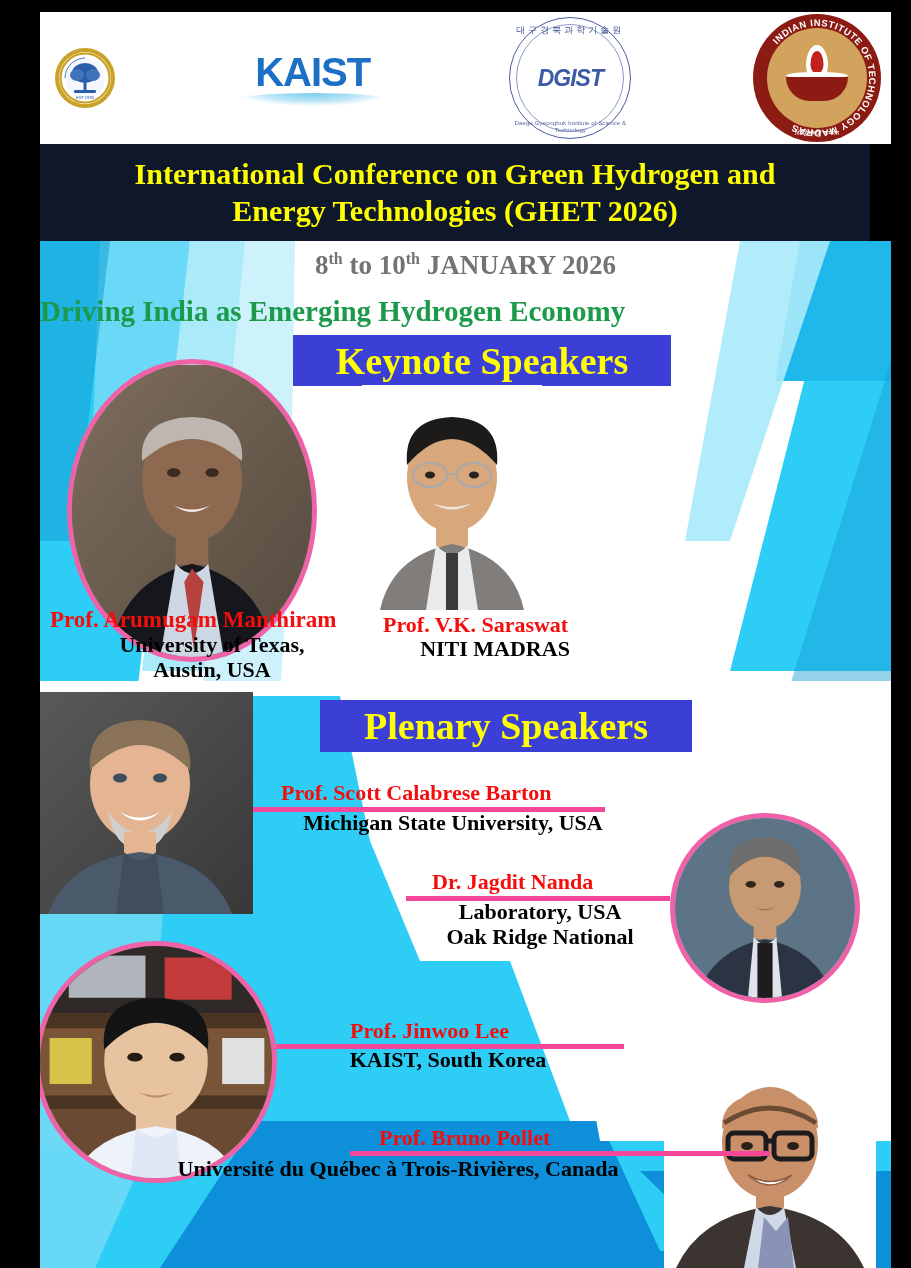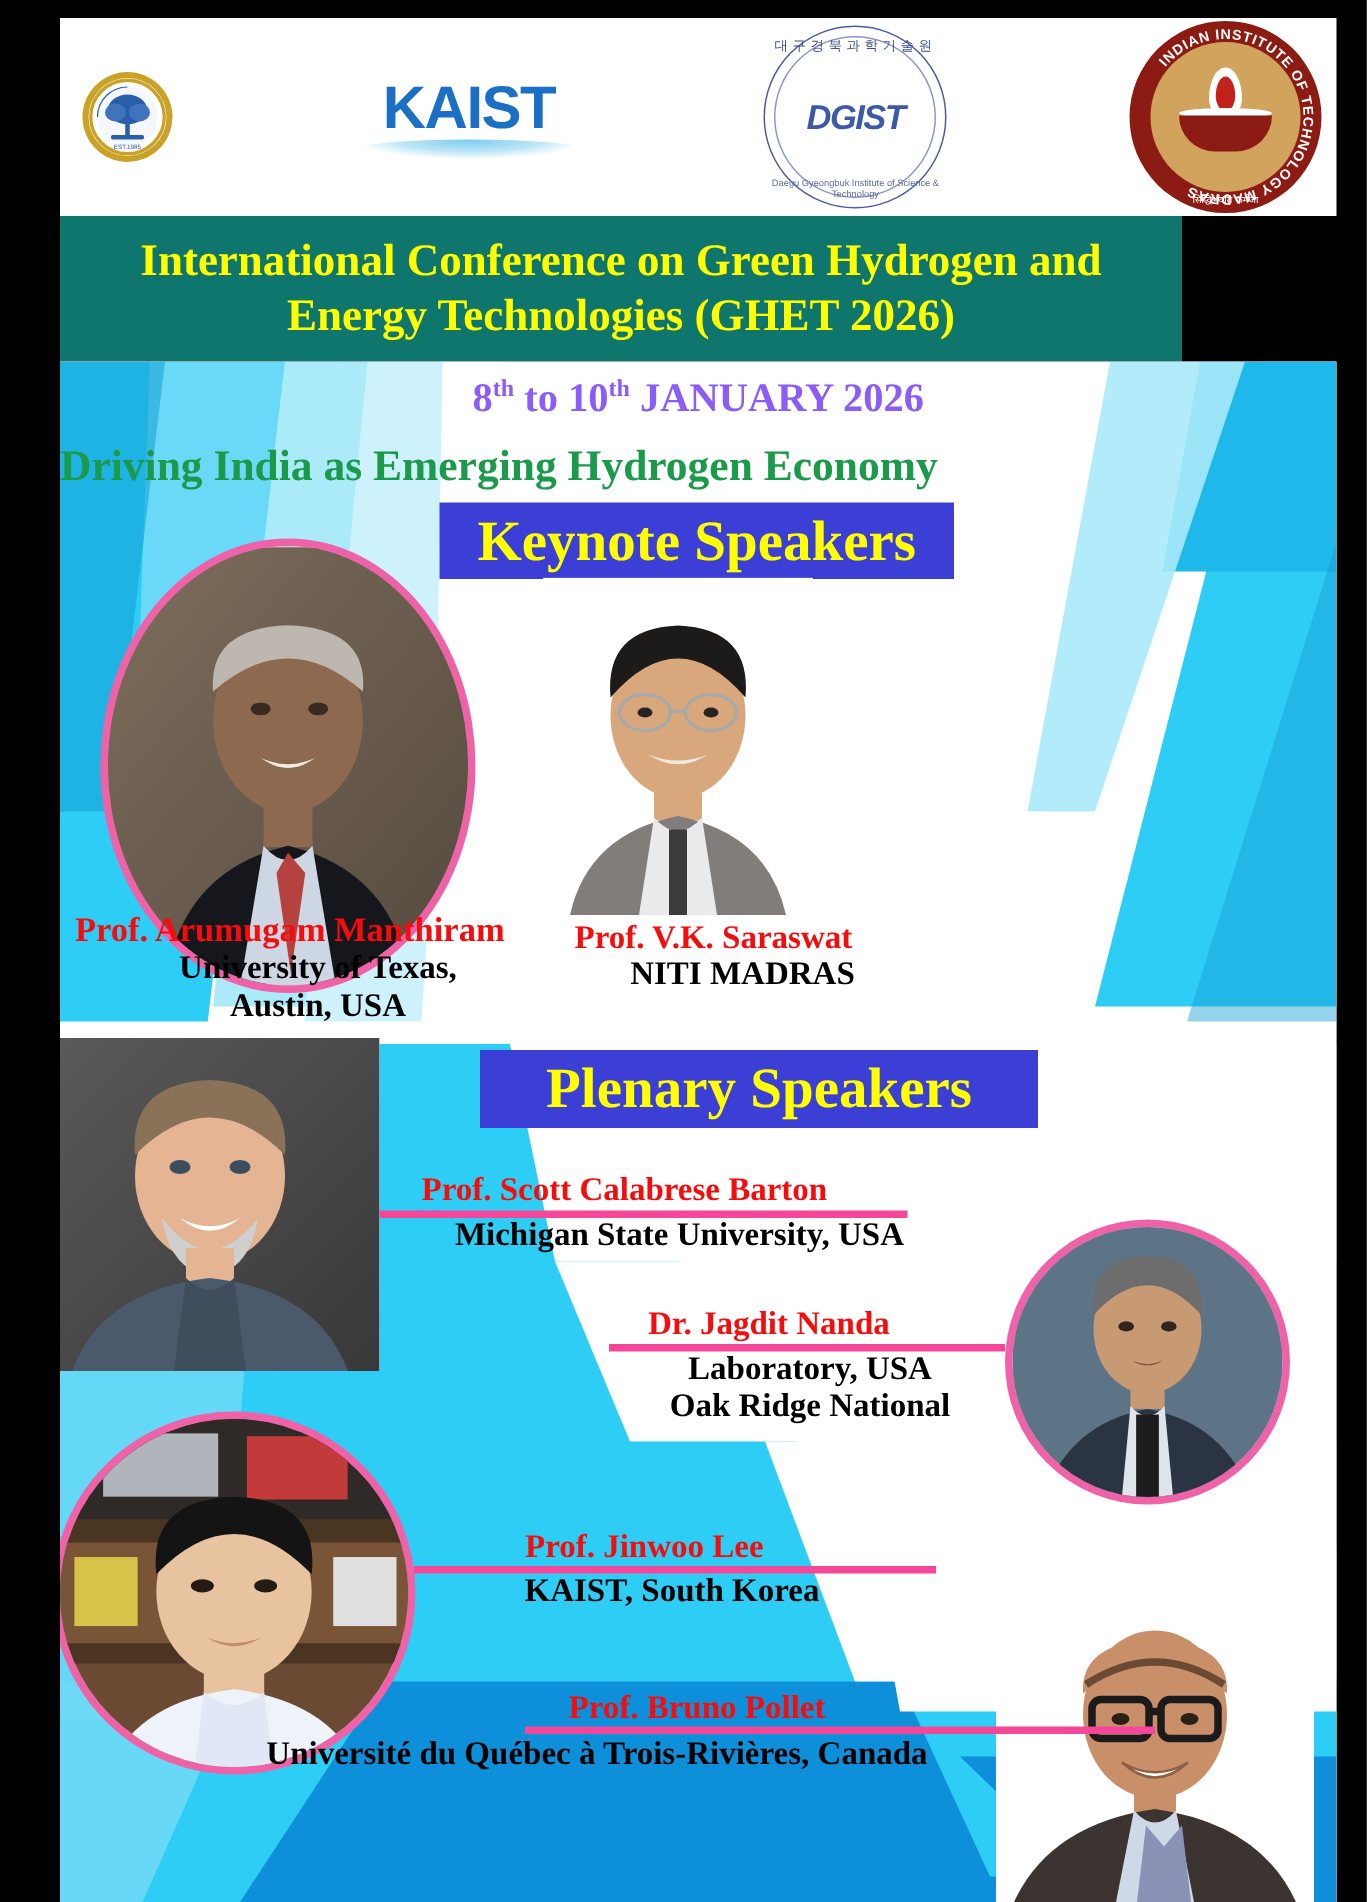--- a/index.html
+++ b/index.html
@@ -66,55 +66,55 @@
   .iitm-bowl{position:absolute;left:50%;bottom:14px;transform:translateX(-50%);
      width:62px;height:24px;background:#8c1c13;border-radius:0 0 34px 34px;}
   .iitm-bowl-top{position:absolute;left:50%;bottom:36px;transform:translateX(-50%);
      width:62px;height:7px;background:#fff;border-radius:50%;}
   .iitm-ring-text{position:absolute;inset:0;border-radius:50%;}
   .iitm-sanskrit{position:absolute;left:0;right:0;bottom:5px;text-align:center;font-size:6.5px;
      color:#fff;font-family:"DejaVu Sans",sans-serif;}
 
   
   .title-banner{
-    position:absolute;left:40px;top:144px;width:748px;height:97px;
-    background:#0f766e;display:flex;flex-direction:column;
+    position:absolute;left:40px;top:144px;width:830px;height:97px;
+    background:#0f172a;display:flex;flex-direction:column;
     align-items:center;justify-content:center;
   }
   .title-banner div{
     color:#ffff00;font-size:30px;font-weight:bold;line-height:1.22;
     font-family:"Liberation Serif",serif;text-align:center;
   }
 
   
   .body-area{
     position:absolute;left:40px;top:241px;width:851px;height:1027px;
     background:#ffffff;overflow:hidden;
   }
   .bgsvg{position:absolute;left:0;top:0;width:851px;height:1027px;}
 
   
   .date-line{
     position:absolute;left:0;right:0;top:9px;text-align:center;
-    color:#8b5cf6;font-size:27px;font-weight:bold;font-family:"Liberation Serif",serif;
+    color:#737373;font-size:27px;font-weight:bold;font-family:"Liberation Serif",serif;
   }
   .date-line sup{font-size:16px;vertical-align:super;}
   .tagline{
     position:absolute;left:0;right:0;top:54px;
     color:#1a9a4a;font-size:29px;font-weight:bold;font-family:"Liberation Serif",serif;
   }
 
   .section-banner{
     position:absolute;background:#3b3fd6;display:flex;align-items:center;justify-content:center;
   }
   .section-banner span{
     color:#ffff00;font-size:38px;font-weight:bold;font-family:"Liberation Serif",serif;
     line-height:1;
   }
-  #keynote-banner{left:253px;top:94px;width:343px;height:51px;}
+  #keynote-banner{left:253px;top:94px;width:378px;height:51px;}
   #plenary-banner{left:280px;top:459px;width:372px;height:52px;}
 
   
   .photo{position:absolute;overflow:hidden;background:#cfcfcf;}
   .oval{border-radius:50%;border:5px solid #f062a8;box-sizing:border-box;}
   .rect{border-radius:0;}
 
   
   #photo-manthiram{left:27px;top:118px;width:250px;height:303px;}
   

